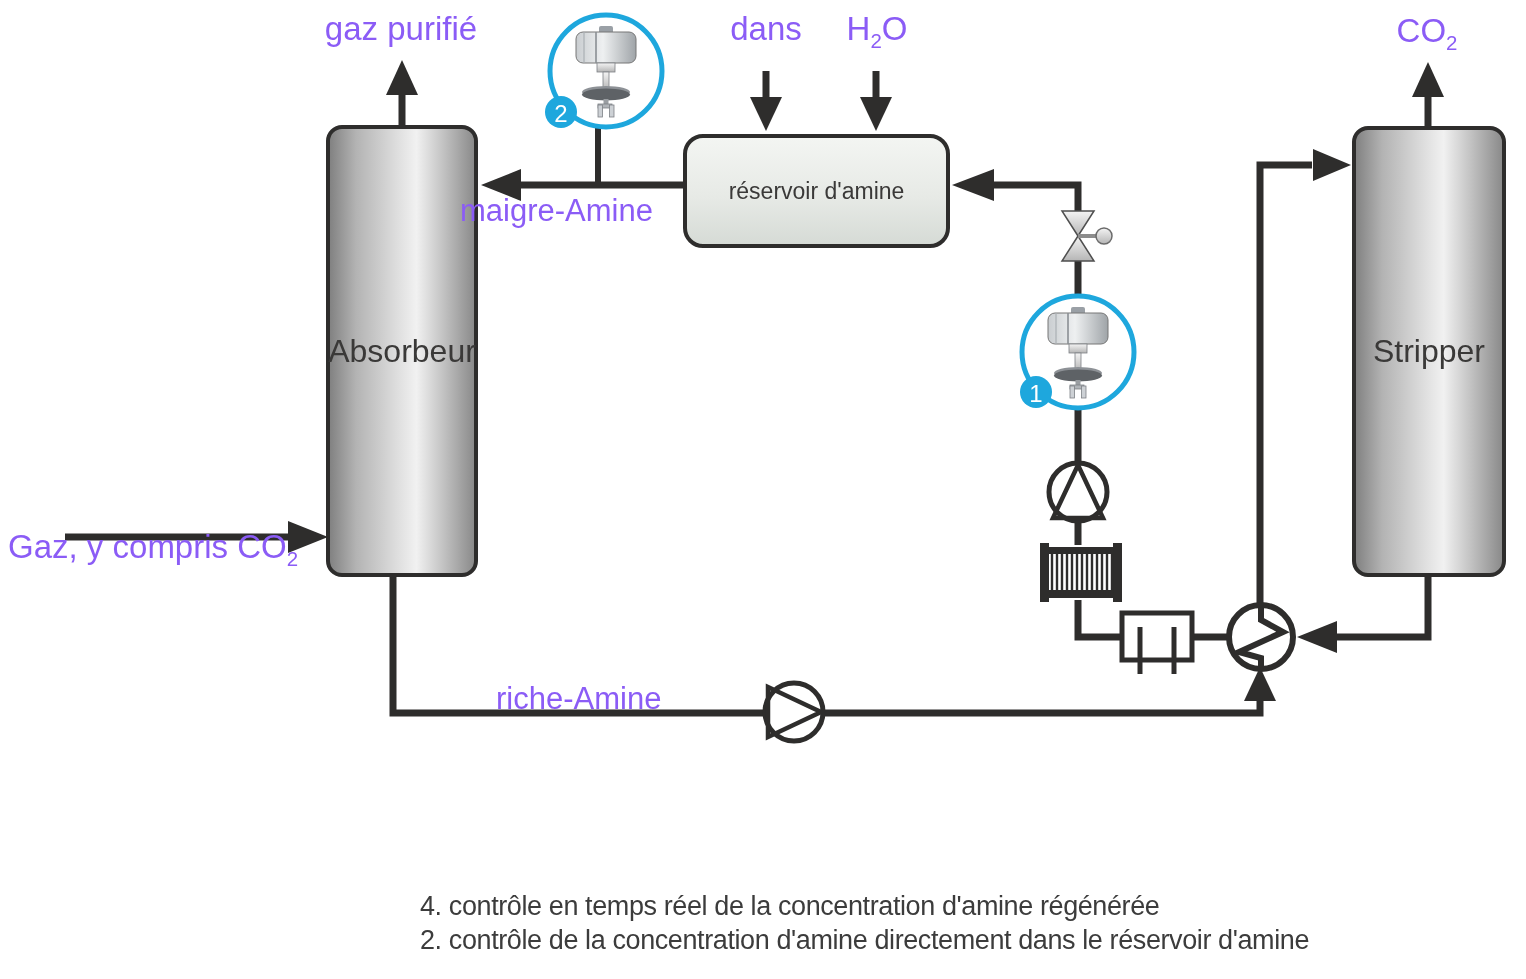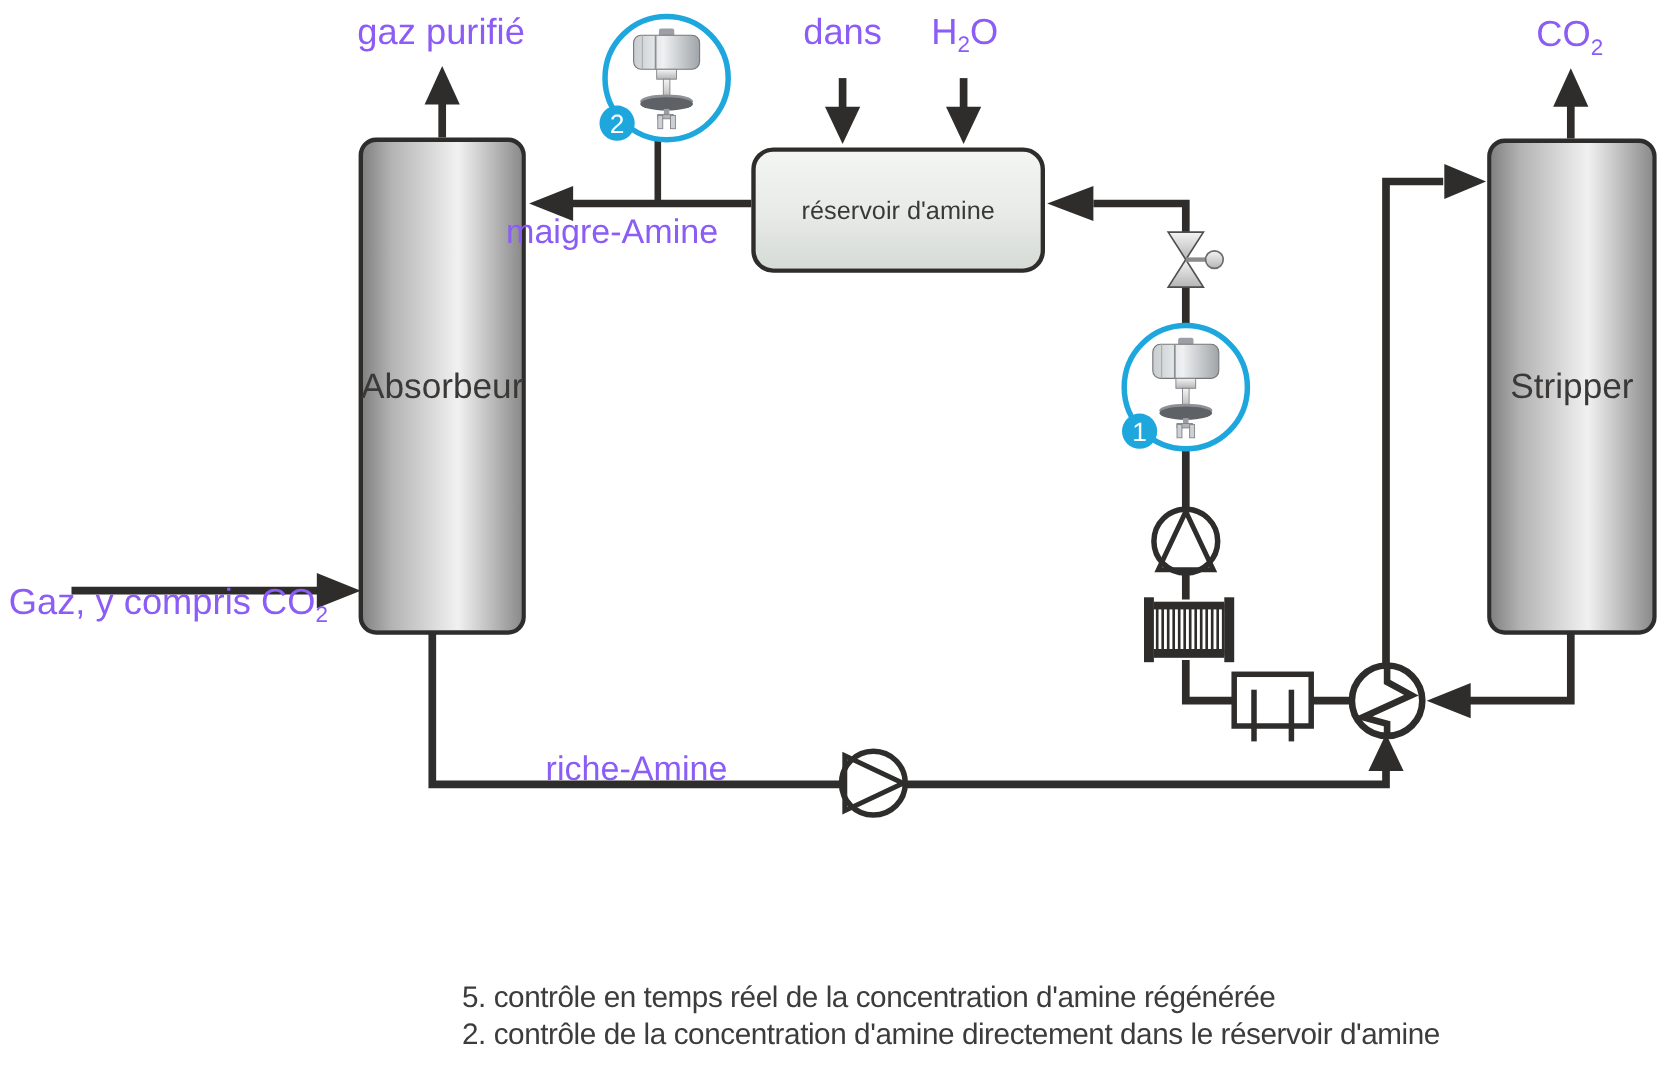--- a/index.html
+++ b/index.html
@@ -172,17 +172,17 @@
     <span>Gaz, y compris CO</span><sub>2</sub>
   </div>
   <div class="lbl mid" style="left:460px;top:193px;">
     <span>maigre-Amine</span>
   </div>
   <div class="lbl mid" style="left:496px;top:669px;margin-top:12px;">
     <span>riche-Amine</span>
   </div>
 
   <div id="footnotes">
-    <div>5. contrôle en temps réel de la concentration d'amine régénérée</div>
+    <div>4. contrôle en temps réel de la concentration d'amine régénérée</div>
     <div>2. contrôle de la concentration d'amine directement dans le réservoir d'amine</div>
   </div>
 
 </div>
 
 </body></html>

